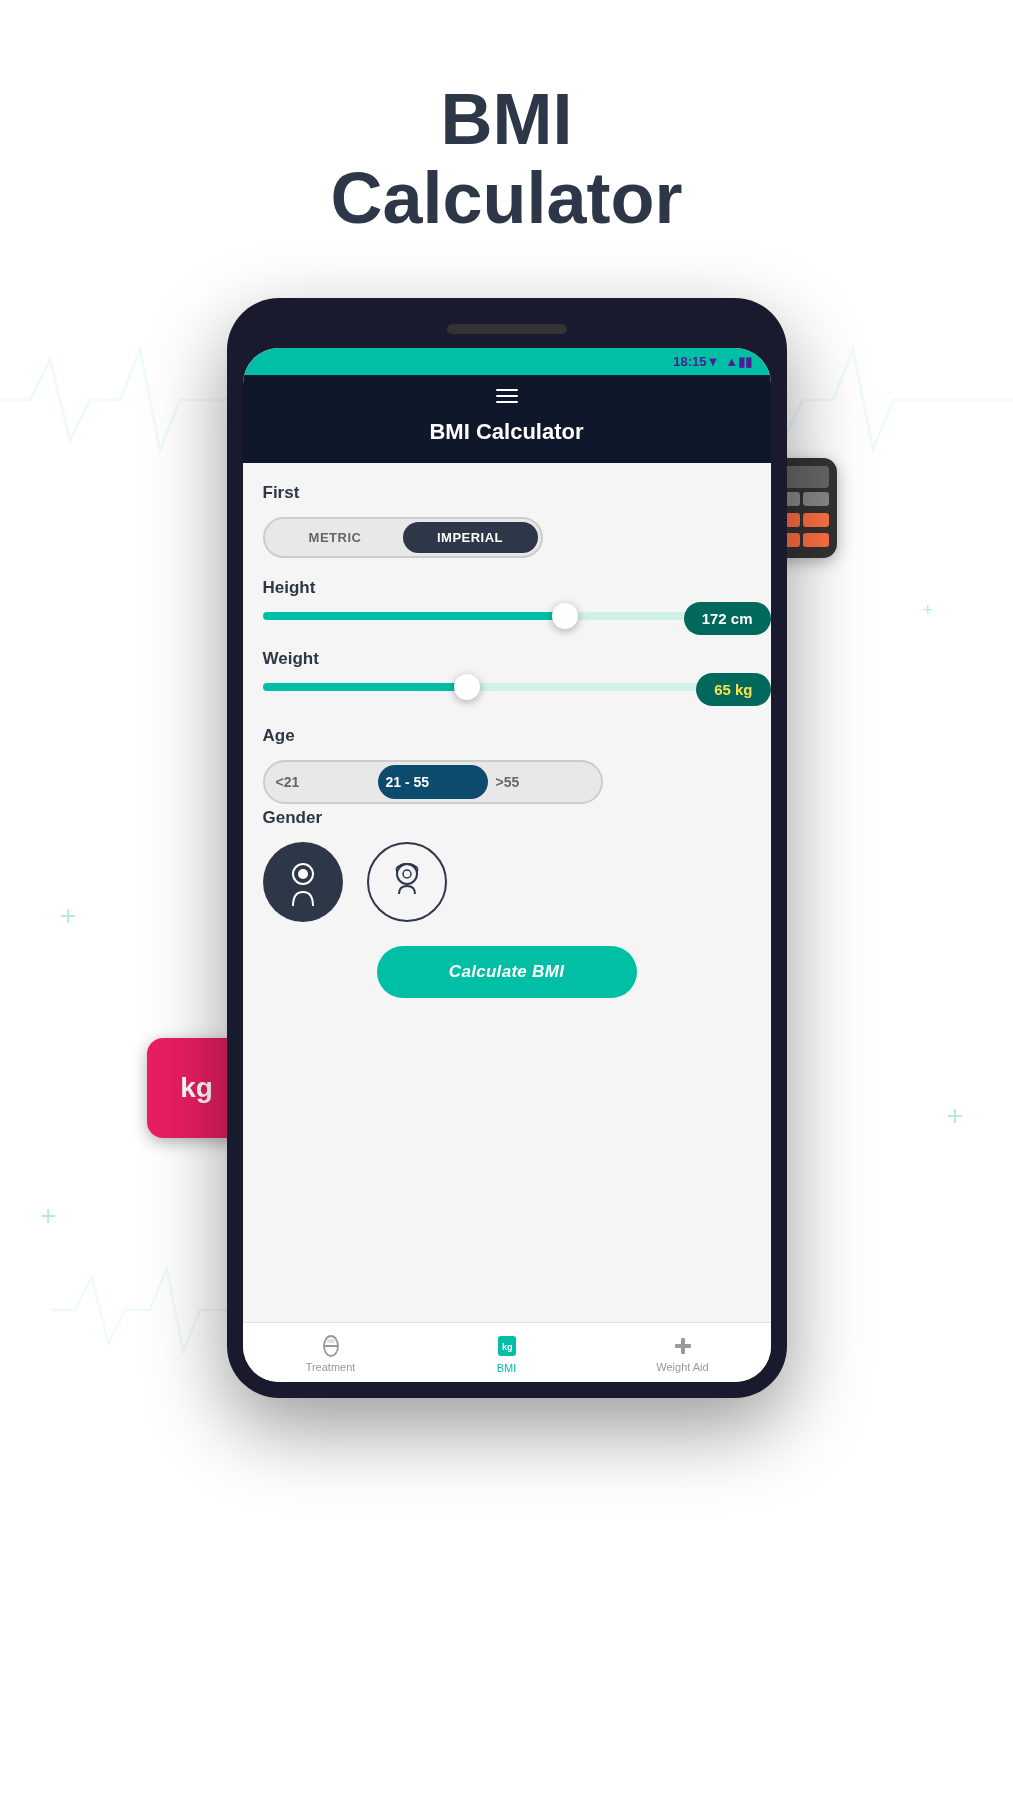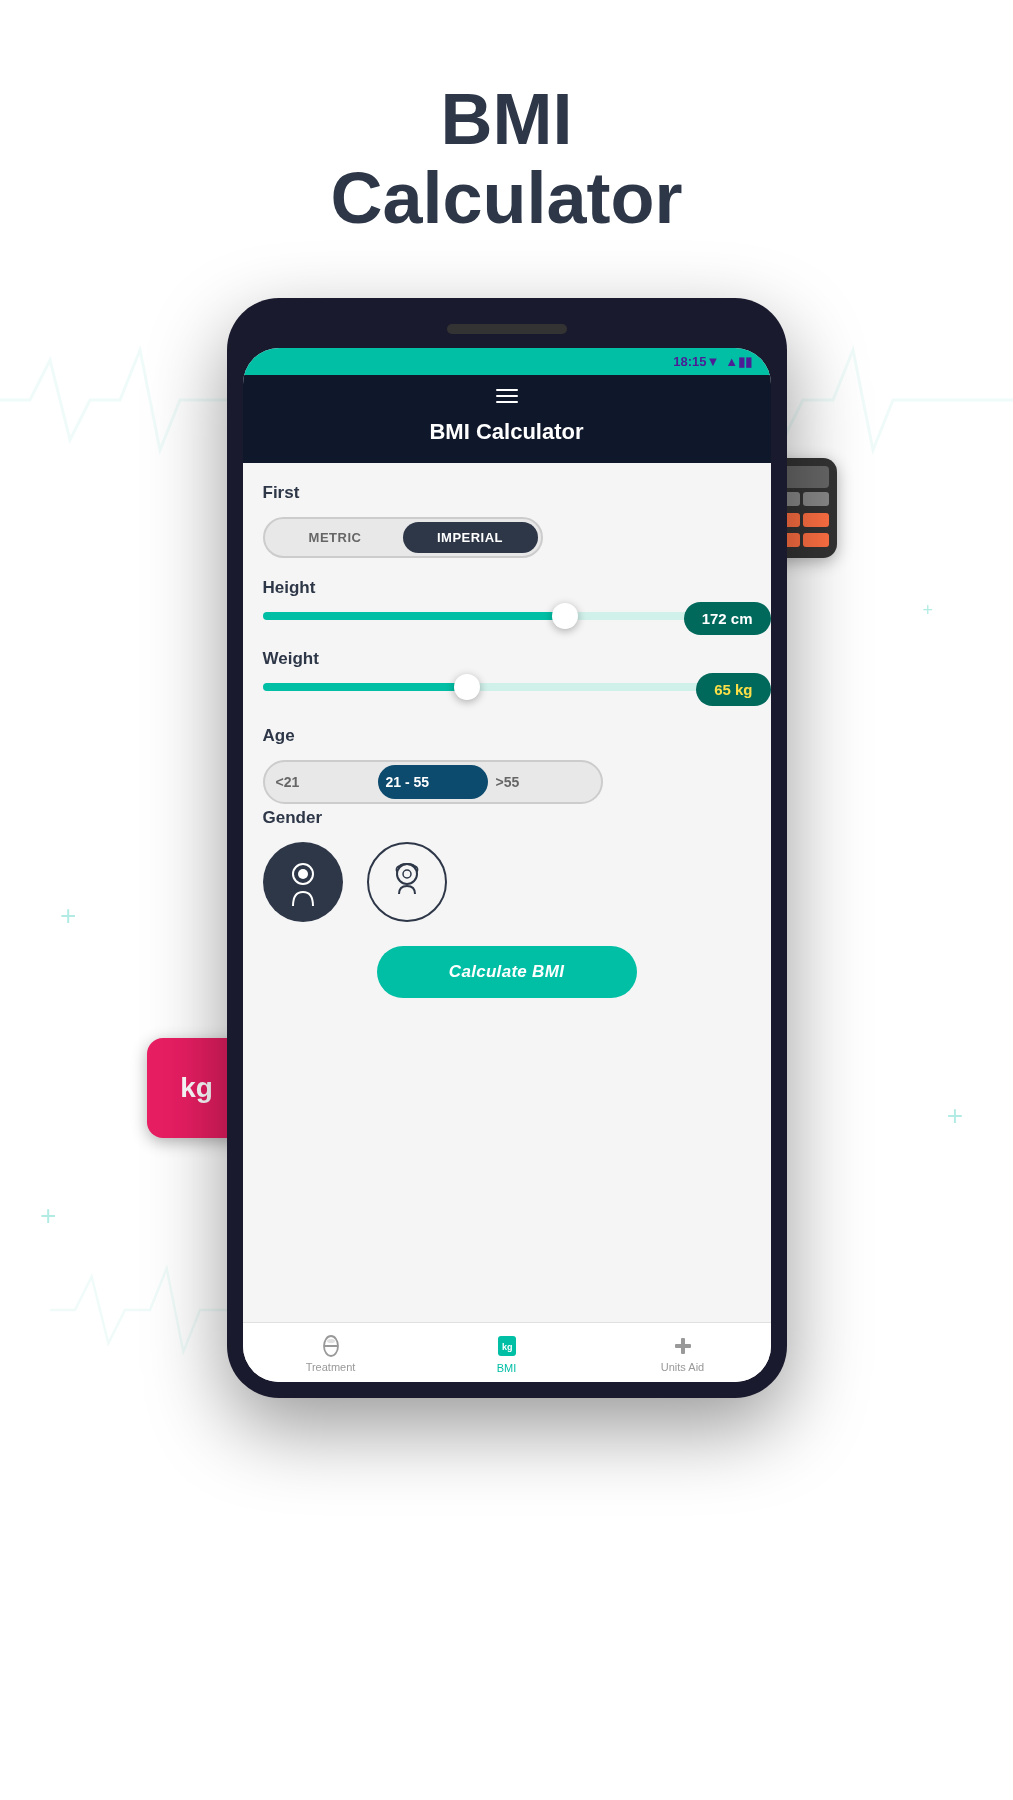--- a/index.html
+++ b/index.html
@@ -569,20 +569,20 @@
             <text x="8" y="17" font-size="9" font-weight="900" fill="white">kg</text>
           </svg>
           <span class="nav-label active">BMI</span>
         </div>
 
         <div class="nav-item">
           <svg width="24" height="24" viewBox="0 0 24 24">
             <rect x="10" y="4" width="4" height="16" rx="1" fill="#999"></rect>
             <rect x="4" y="10" width="16" height="4" rx="1" fill="#999"></rect>
           </svg>
-          <span class="nav-label">Units Aid</span>
+          <span class="nav-label">Weight Aid</span>
         </div>
 
       </div>
 
     </div>
   </div>
 </div>
 
 </body></html>

